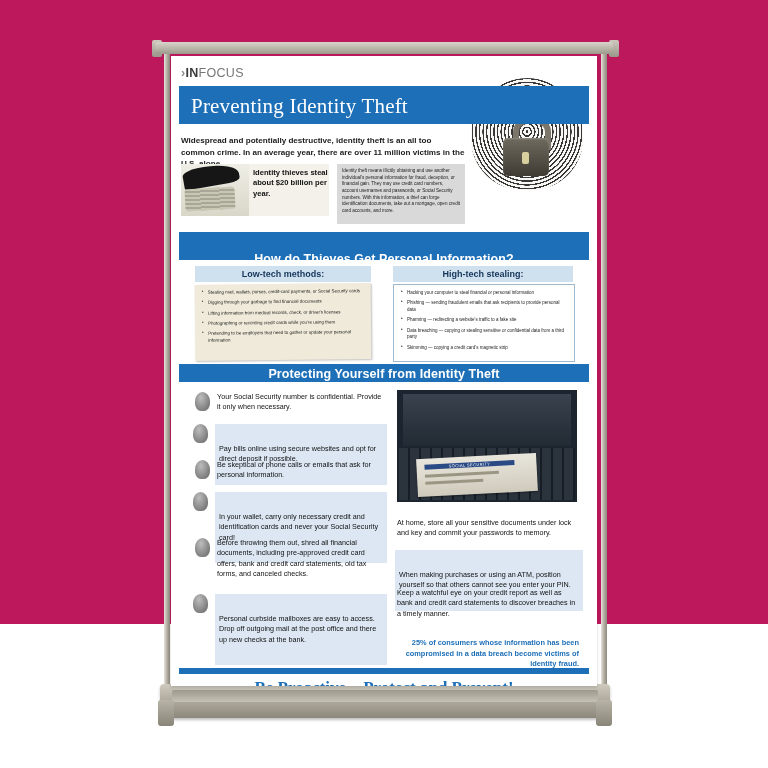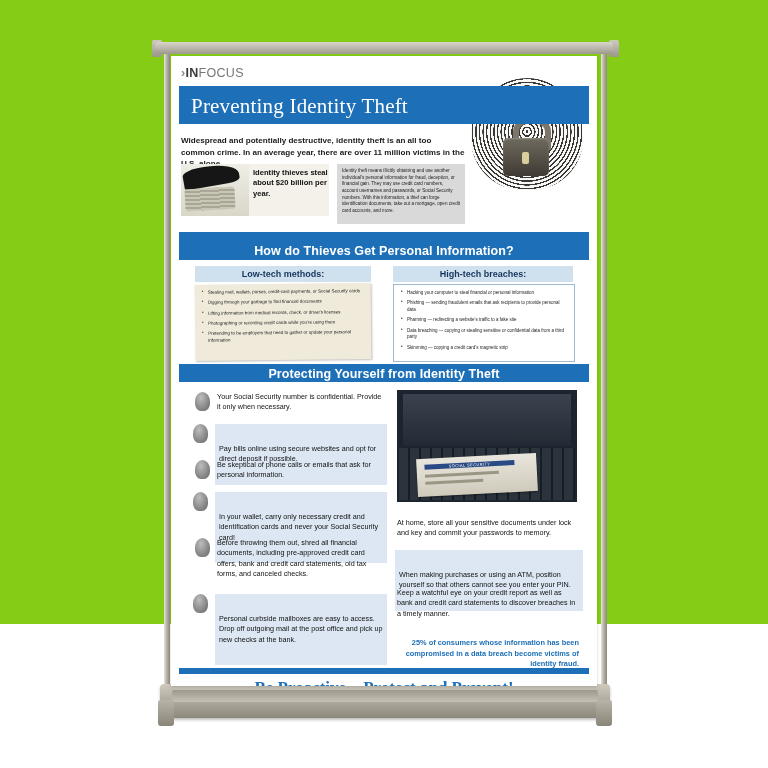--- a/index.html
+++ b/index.html
@@ -8,21 +8,21 @@
     width: 768px;
     height: 768px;
     background: #ffffff;
     font-family: "Liberation Sans", sans-serif;
     overflow: hidden;
   }
   #stage {
     position: relative;
     width: 768px;
     height: 624px;
-    background: #84cc16;
+    background: #be185d;
   }
 
   
   .stand-top {
     position: absolute;
     left: 155px;
     top: 42px;
     width: 458px;
     height: 12px;
     background: linear-gradient(#d8d4cb, #b7b2a6 60%, #9d988c);
@@ -252,21 +252,21 @@
     left: 8px;
     width: 410px;
     background: #1d6fb8;
     color: #fff;
     text-align: center;
   }
   .section-bar .t1 {
     font-size: 12.5px;
     font-weight: 700;
     letter-spacing: .1px;
-    padding-top: 12px;
+    padding-top: 20px;
   }
   .section-bar .t2 {
     font-size: 7.4px;
     font-weight: 700;
     padding-bottom: 4px;
     margin-top: 48px;
   }
 
   #bar-howdo { top: 176px; height: 28px; }
   #bar-protect { top: 308px; height: 18px; }
@@ -477,21 +477,21 @@
     <div class="money-text">Identity thieves steal about $20 billion per year.</div>
 
     <div class="grey-block">Identity theft means illicitly obtaining and use another individual's personal information for fraud, deception, or financial gain. They may use credit card numbers, account usernames and passwords, or Social Security numbers. With this information, a thief can forge identification documents, take out a mortgage, open credit card accounts, and more.</div>
 
     <div class="section-bar" id="bar-howdo">
       <div class="t1">How do Thieves Get Personal Information?</div>
       <div class="t2">Identity thieves use both low- and high-tech methods</div>
     </div>
 
     <div class="col-head" id="lowtech-head">Low-tech methods:</div>
-    <div class="col-head" id="hightech-head">High-tech breaches:</div>
+    <div class="col-head" id="hightech-head">High-tech stealing:</div>
 
     <div class="note-card">
       <ul class="bullets">
         <li>Stealing mail, wallets, purses, credit-card payments, or Social Security cards</li>
         <li>Digging through your garbage to find financial documents</li>
         <li>Lifting information from medical records, check, or driver's licenses</li>
         <li>Photographing or recording credit cards while you're using them</li>
         <li>Pretending to be employers that need to gather or update your personal information</li>
       </ul>
     </div>
@@ -525,21 +525,21 @@
     <div class="tip hl" style="left:44px; top:436px; width:164px;">
       <span class="bulb"></span>
       <span>In your wallet, carry only necessary credit and identification cards and never your Social Security card!</span>
     </div>
     <div class="tip" style="left:46px; top:482px; width:166px;">
       <span class="bulb"></span>
       <span>Before throwing them out, shred all financial documents, including pre-approved credit card offers, bank and credit card statements, old tax forms, and canceled checks.</span>
     </div>
     <div class="tip hl" style="left:44px; top:538px; width:164px;">
       <span class="bulb"></span>
-      <span>Personal curbside mailboxes are easy to access. Drop off outgoing mail at the post office and pick up new checks at the bank.</span>
+      <span>Personal curbside mailboxes are easy to access. Drop off outgoing mail at the post office and there up new checks at the bank.</span>
     </div>
 
     <div class="laptop"></div>
     <div class="laptop-screen"></div>
     <div class="laptop-keys"></div>
     <div class="card-overlay">
       <div class="cardline">SOCIAL SECURITY</div>
       <div class="cardline2"></div>
       <div class="cardline3"></div>
     </div>

